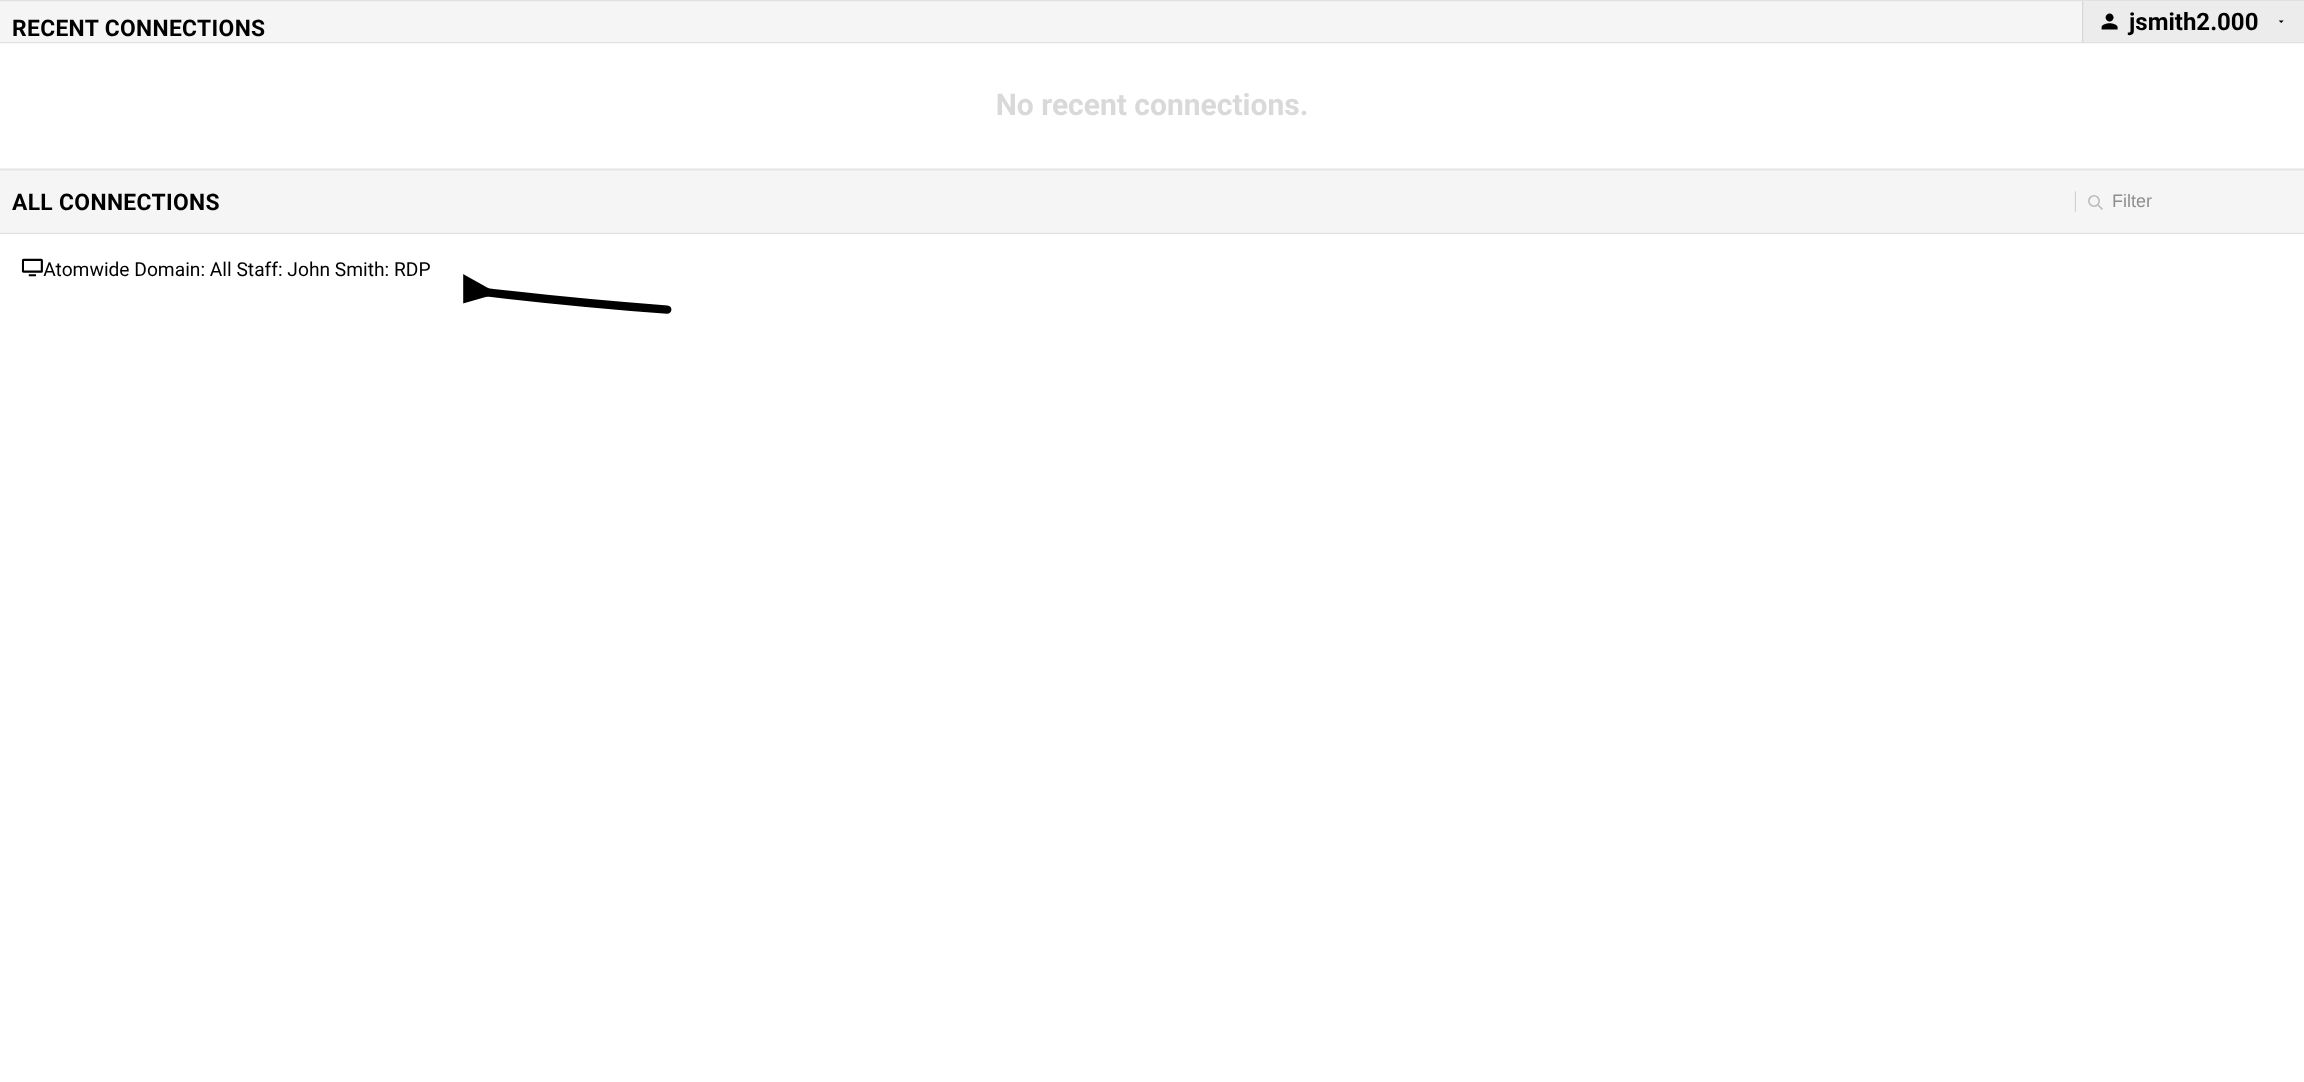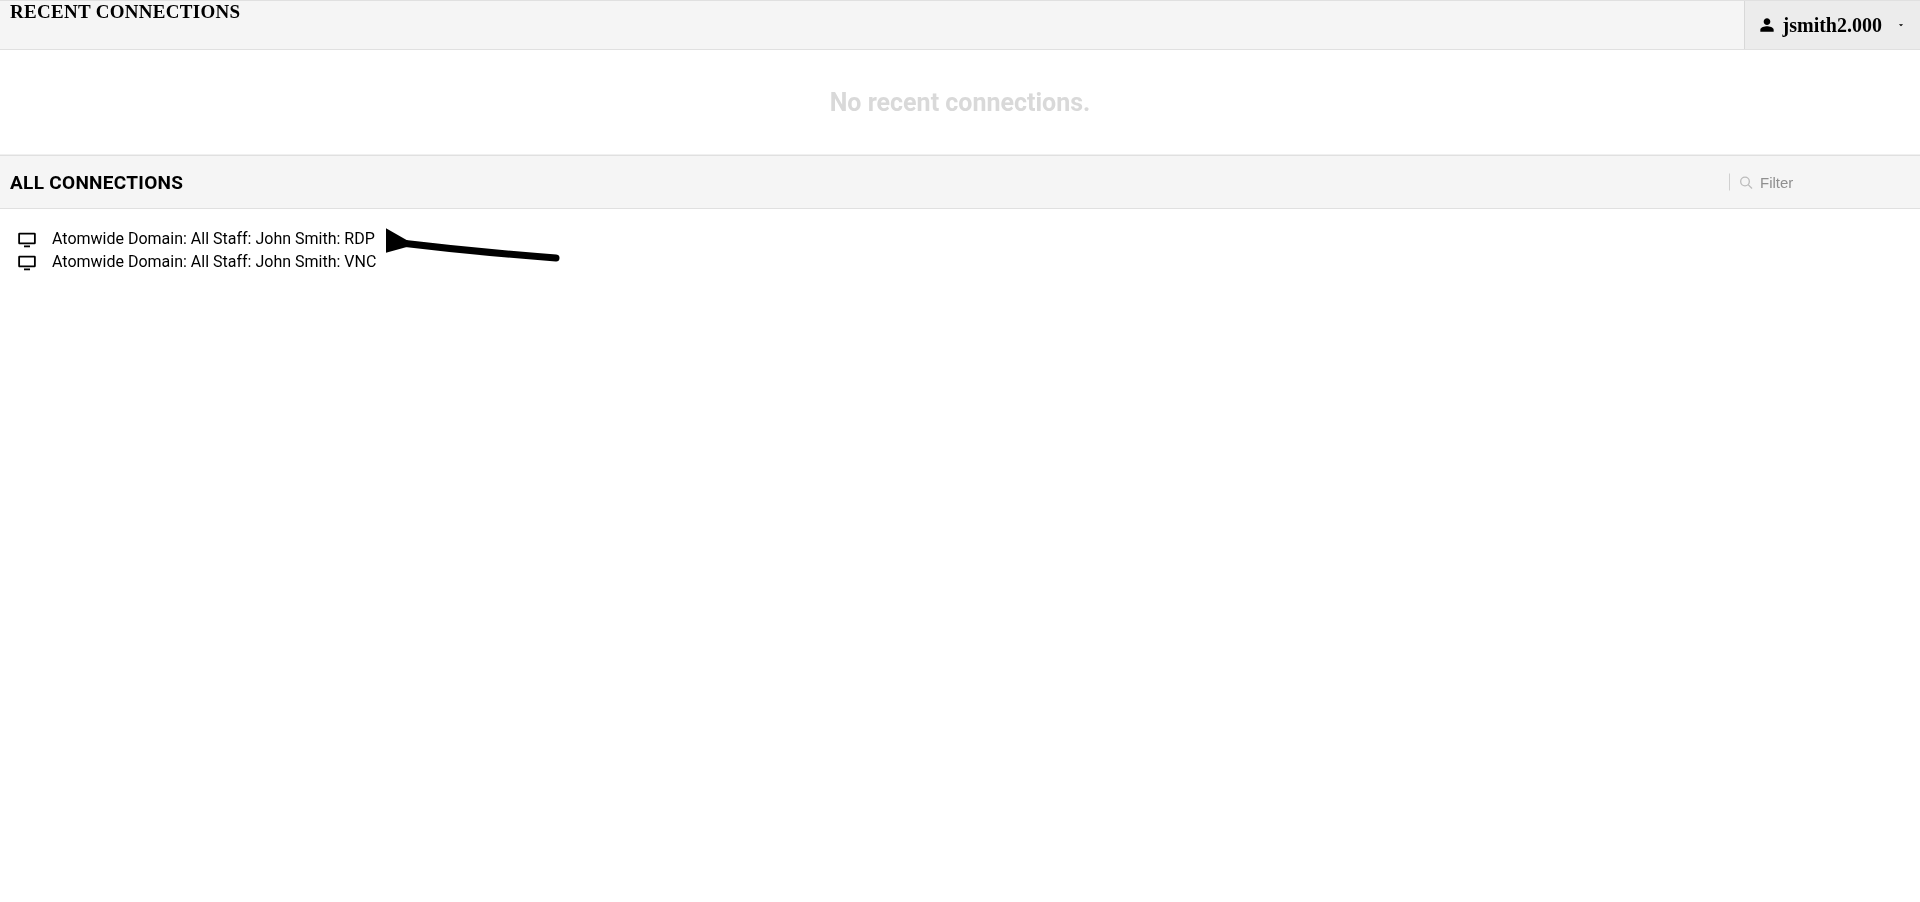--- a/index.html
+++ b/index.html
@@ -13,24 +13,23 @@
     color: #000;
     width: 1920px;
     height: 902px;
     overflow: hidden;
   }
   .header-bar {
     background: #f5f5f5;
     border-top: 1px solid #e0e0e0;
     border-bottom: 1px solid #e0e0e0;
     display: flex;
-    align-items: flex-start;
-    height: 50px;
+    align-items: flex-end;
+    height: 36px;
     position: relative;
-    font-family: Liberation Serif, serif;
   }
   .header-title {
     font-weight: 700;
     font-size: 19px;
     letter-spacing: 0.3px;
     padding-left: 10px;
   }
   .user-menu {
     position: absolute;
     right: 0;
@@ -102,22 +101,21 @@
     color: #555;
   }
   .filter-input::placeholder {
     color: #8f8f8f;
   }
   .connections-list {
     padding: 18px 0 0 18px;
   }
   .conn-item {
     display: flex;
-    align-items: flex-end;
-    gap: 16px;
+    align-items: flex-start;
     padding: 2px 0;
     font-size: 16px;
     cursor: pointer;
     width: fit-content;
   }
   .conn-item svg {
     width: 18px;
     height: 16px;
     flex-shrink: 0;
   }
@@ -160,27 +158,20 @@
 </div>
 
 <div class="connections-list">
   <div class="conn-item">
     <svg viewBox="0 0 24 20" fill="none" stroke="#000" stroke-width="2.4">
         <rect x="1.5" y="1.5" width="21" height="13" rx="0.5" fill="none"></rect>
         <line x1="8" y1="18.5" x2="16" y2="18.5"></line>
       </svg>
     <span>Atomwide Domain: All Staff: John Smith: RDP</span>
   </div>
-  <div class="conn-item">
-    <svg viewBox="0 0 24 20" fill="none" stroke="#000" stroke-width="2.4">
-        <rect x="1.5" y="1.5" width="21" height="13" rx="0.5" fill="none"></rect>
-        <line x1="8" y1="18.5" x2="16" y2="18.5"></line>
-      </svg>
-    <span>Atomwide Domain: All Staff: John Smith: VNC</span>
-  </div>
 </div>
 
 <svg class="annotation-arrow" width="180" height="40" viewBox="0 0 180 40">
   <defs>
     <marker id="arrowhead" markerWidth="12" markerHeight="10" refX="2" refY="5" orient="auto">
       <polygon points="12 0, 0 5, 12 10" fill="#000"></polygon>
     </marker>
   </defs>
   <path d="M 170 30 Q 90 24 15 15" stroke="#000" stroke-width="7" fill="none" marker-end="url(#arrowhead)" stroke-linecap="round"></path>
 </svg>

